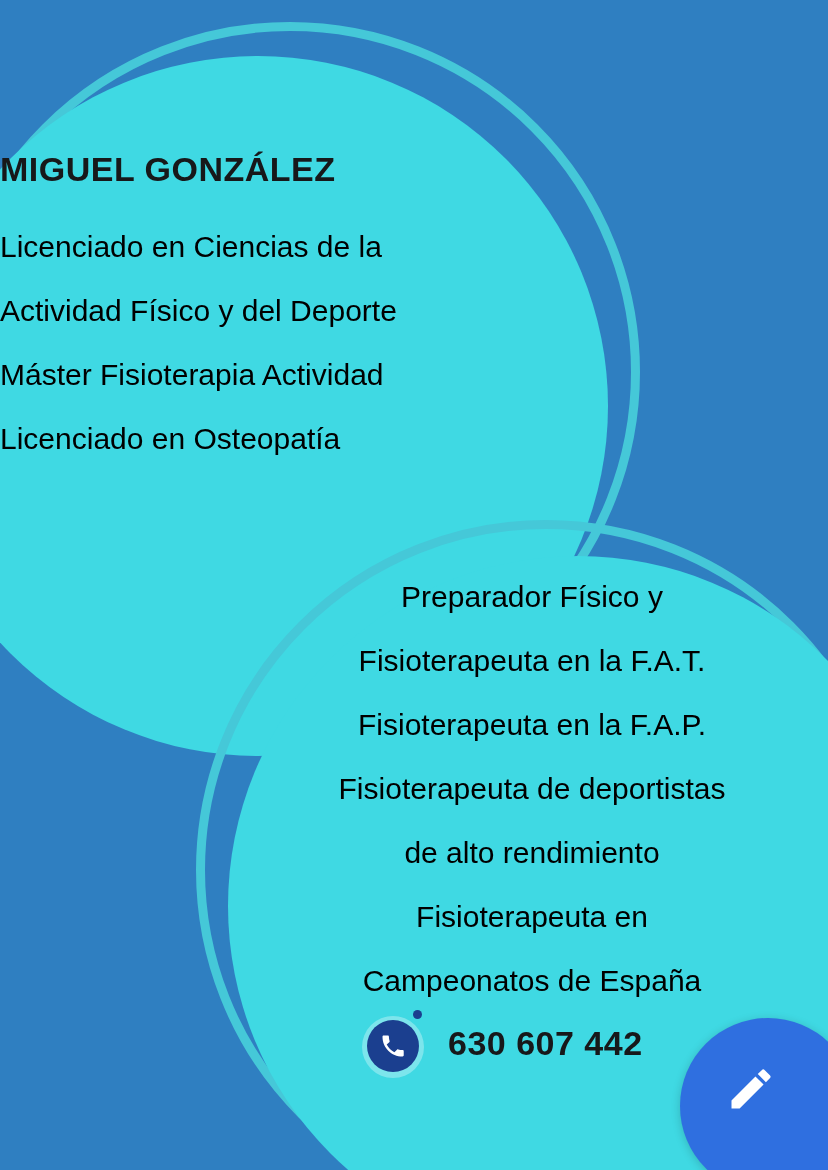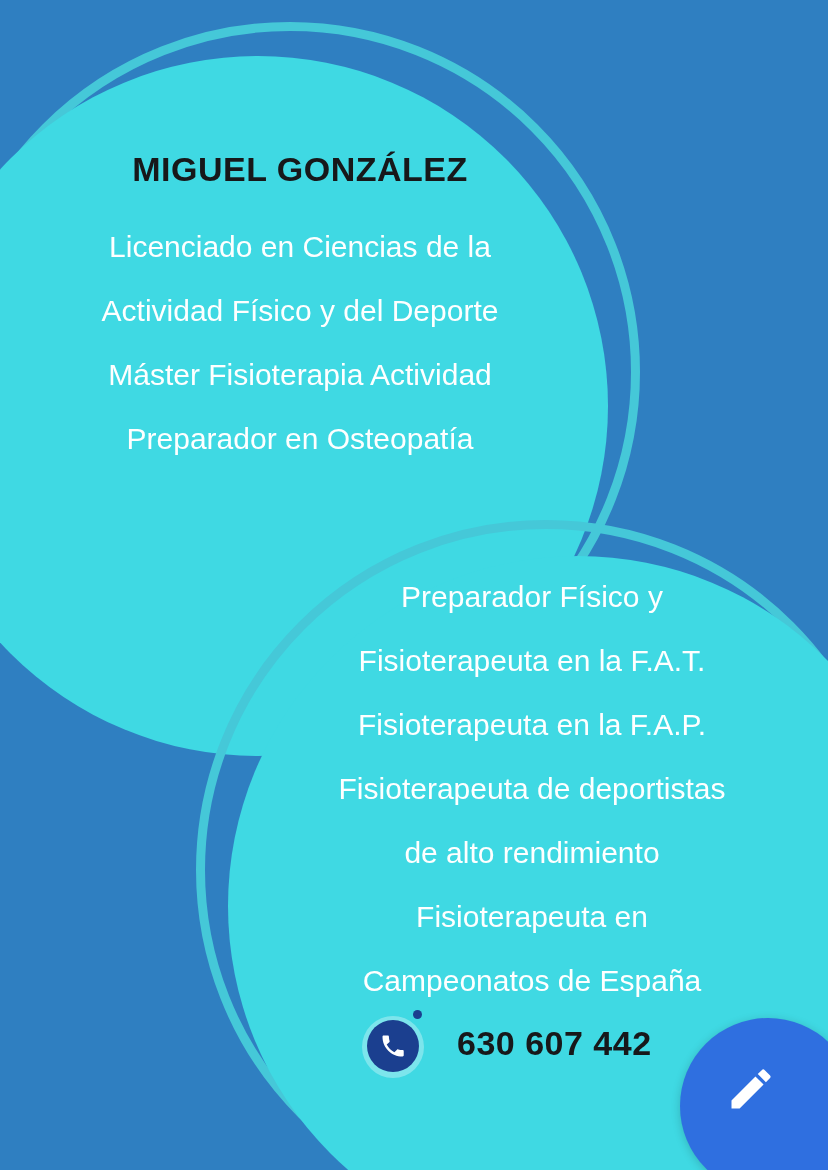--- a/index.html
+++ b/index.html
@@ -63,54 +63,54 @@
     border-radius: 50%;
     background: #3fd9e3;
   }
 
   
   .block-top {
     position: absolute;
     left: 0px;
     top: 150px;
     width: 600px;
-    text-align: center;
+    text-align: left;
     color: #17181a;
   }
   .name {
     font-size: 34px;
     font-weight: bold;
     letter-spacing: 0.5px;
     margin-bottom: 26px;
   }
   .line {
     font-size: 30px;
     line-height: 64px;
-    color: #ffffff;
+    color: #000000;
     white-space: nowrap;
   }
 
   .block-bottom {
     position: absolute;
     left: 232px;
     top: 565px;
     width: 600px;
     text-align: center;
     color: #17181a;
   }
 
   
   .phone-row {
     position: absolute;
     left: 360px;
     top: 1010px;
     width: 440px;
     display: flex;
     align-items: center;
-    gap: 31px;
+    gap: 22px;
   }
   .phone-icon {
     width: 66px;
     height: 66px;
     position: relative;
     flex: 0 0 auto;
   }
   .phone-icon .halo {
     position: absolute;
     left: 2px; top: 6px;
@@ -167,21 +167,21 @@
   <div class="circle-top-fill"></div>
 
   <div class="circle-bottom-ring"></div>
   <div class="circle-bottom-fill"></div>
 
   <div class="block-top">
     <div class="name">MIGUEL GONZÁLEZ</div>
     <div class="line">Licenciado en Ciencias de la</div>
     <div class="line">Actividad Físico y del Deporte</div>
     <div class="line">Máster Fisioterapia Actividad</div>
-    <div class="line">Preparador en Osteopatía</div>
+    <div class="line">Licenciado en Osteopatía</div>
   </div>
 
   <div class="block-bottom">
     <div class="line">Preparador Físico y</div>
     <div class="line">Fisioterapeuta en la F.A.T.</div>
     <div class="line">Fisioterapeuta en la F.A.P.</div>
     <div class="line">Fisioterapeuta de deportistas</div>
     <div class="line">de alto rendimiento</div>
     <div class="line">Fisioterapeuta en</div>
     <div class="line">Campeonatos de España</div>

